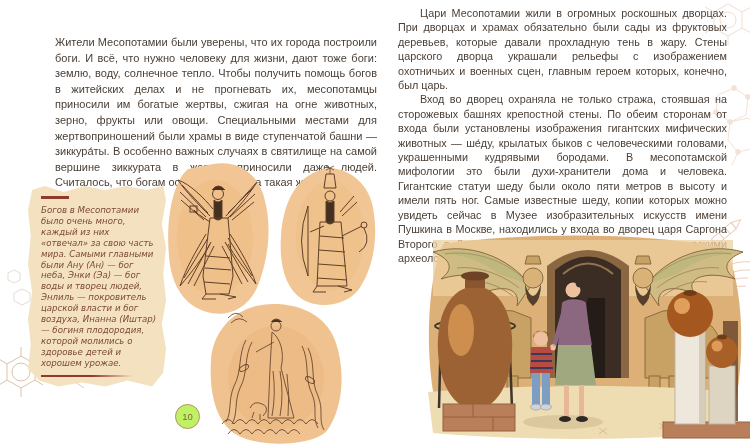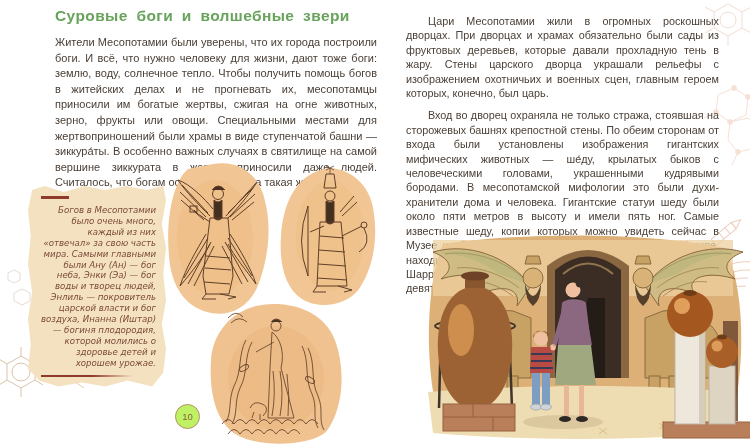--- a/index.html
+++ b/index.html
@@ -17,40 +17,40 @@
     letter-spacing:.4px;word-spacing:4px;
   }
   .body-left{
     left:55px;top:35px;width:322px;
     font-size:11px;line-height:15.6px;text-align:justify;
   }
   .note{
     left:28px;top:186px;width:138px;min-height:158px;
     background:#f3e1c0;
     clip-path:polygon(3% 2%,12% 0,26% 3%,41% 0,56% 2%,71% 0,86% 2%,98% 0,100% 7%,97% 19%,100% 31%,98% 44%,100% 57%,97% 69%,100% 81%,98% 93%,90% 100%,72% 97%,56% 100%,39% 98%,22% 100%,8% 97%,0 91%,2% 79%,0 66%,3% 53%,0 39%,2% 25%,0 12%);
-    padding:8px 10px 10px 13px;box-sizing:border-box;text-align:right;
+    padding:8px 10px 10px 13px;box-sizing:border-box;
   }
   .note-dash-top{width:28px;height:3px;background:#8e3b2b;margin:2px 0 6px 0;}
   .note-rule-bottom{width:92px;height:2px;margin-top:6px;
     background:linear-gradient(to right,#8e3b2b 55%,rgba(142,59,43,.45) 80%,rgba(142,59,43,0));}
   .note-text{
     font-size:8.6px;line-height:10.9px;font-style:italic;color:#7d4a38;
     font-family:"DejaVu Sans", sans-serif;
   }
   .page-circle{
     left:175px;top:404px;width:23px;height:23px;border:1px solid #bb8e66;
     border-radius:50%;text-align:center;line-height:23px;
     font-size:9.5px;color:#8a5f41;background:#bef264;
   }
   
   .body-right{
     left:398px;top:6px;width:329px;
     font-size:10.8px;line-height:14.4px;text-align:justify;
   }
-  .body-right p{margin:8px;text-indent:22px;}
+  .body-right p{margin:0;text-indent:22px;}
   svg{display:block;}
 </style>
 </head>
 <body>
 
 <svg class="abs" style="left:0;top:0" width="750" height="446" viewBox="0 0 750 446">
   <g stroke="#f2ddd1" fill="none" stroke-width="1">
     <polygon points="714,12 728,4 742,12 742,28 728,36 714,28"></polygon>
     <circle cx="728" cy="20" r="8"></circle>
     <line x1="714" y1="12" x2="705" y2="7"></line>
@@ -100,21 +100,20 @@
       <line x1="7" y1="364" x2="-1" y2="359"></line>
     <ellipse cx="60" cy="375" rx="14" ry="7" transform="rotate(-18 60 375)" stroke="#e2cbb4"></ellipse>
     <circle cx="56" cy="373" r="3.5" stroke="#e2cbb4"></circle>
     <path d="M72,380 L84,388" stroke="#e2cbb4"></path>
     <circle cx="95" cy="364" r="5" stroke="#ecd9c6"></circle>
   </g>
 </svg>
 
 <div class="abs" style="left:0;top:0;width:375px;height:446px;">
 
-  <div class="abs heading">Суровые боги и волшебные звери</div>
 
   <div class="abs body-left">Жители Месопотамии были уверены, что их города построили боги. И всё, что нужно человеку для жизни, дают тоже боги: землю, воду, солнечное тепло. Чтобы получить помощь богов в житейских делах и не прогневать их, месопотамцы приносили им богатые жертвы, сжигая на огне животных, зерно, фрукты или овощи. Специальными местами для жертвоприношений были храмы в виде ступенчатой башни — зиккура́ты. В особенно важных случаях в святилище на самой вершине зиккурата в жертву приносили даже людей. Считалось, что богам особенно приятна такая жертва.</div>
 
   <aside class="abs note">
     <div class="note-dash-top"></div>
     <div class="note-text">Богов в Месопотамии было очень много, каждый из них «отвечал» за свою часть мира. Самыми главными были Ану (Ан) — бог неба,  Энки (Эа) — бог воды и творец людей,  Энлиль — покровитель царской власти и бог воздуха, Инанна (Иштар) — богиня плодородия, которой молились о здоровье детей и хорошем урожае.</div>
     <div class="note-rule-bottom"></div>
   </aside>
 
   <svg class="abs" style="left:158px;top:156px" width="232" height="290" viewBox="0 0 232 290">

